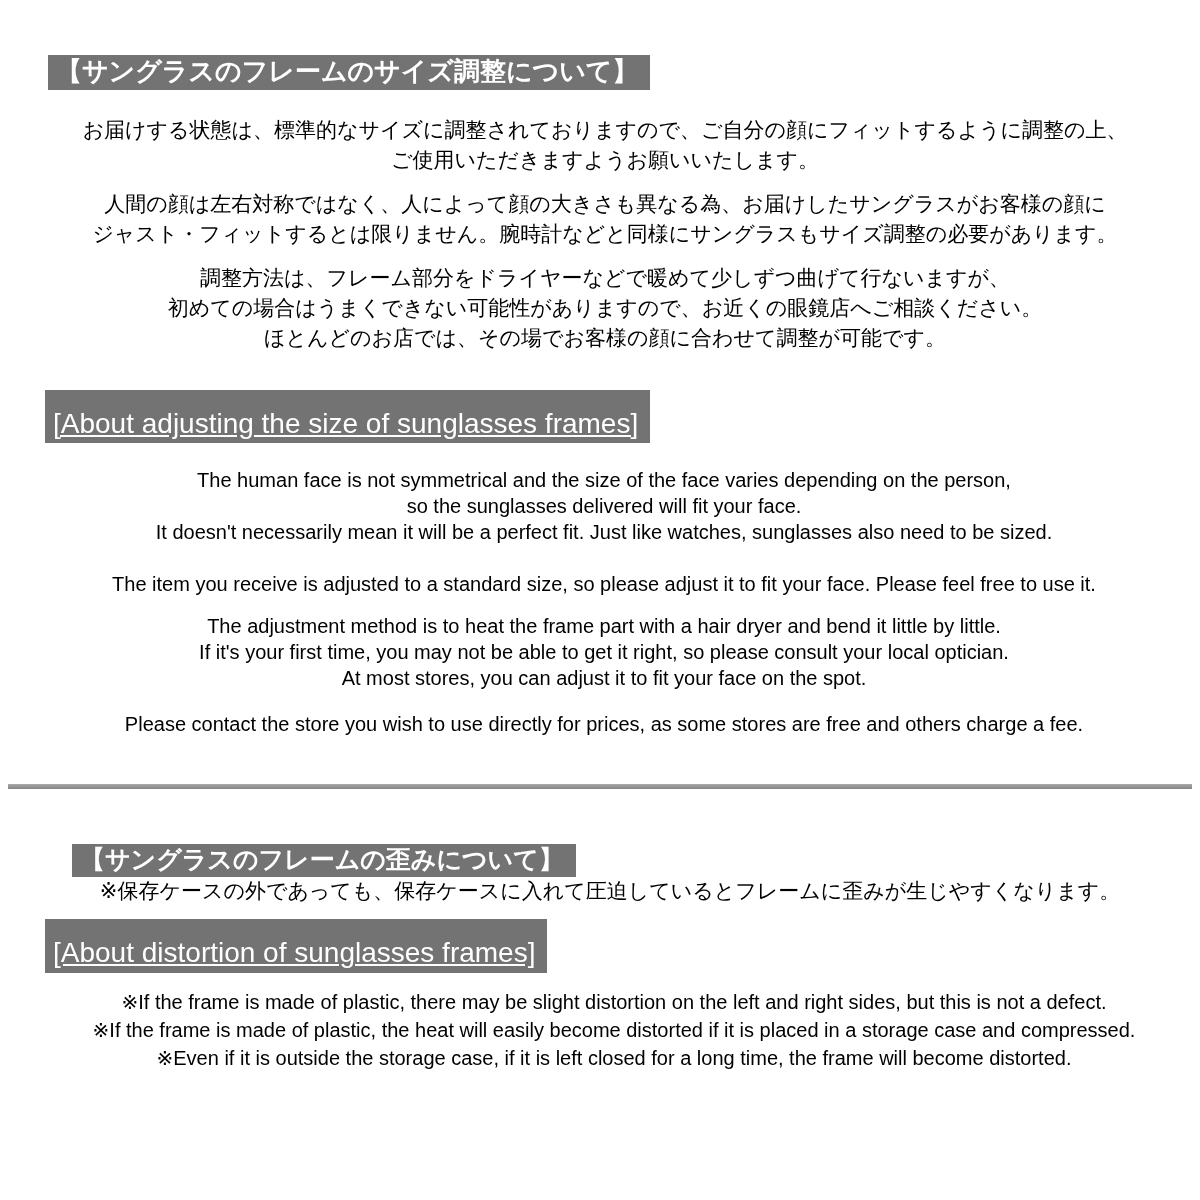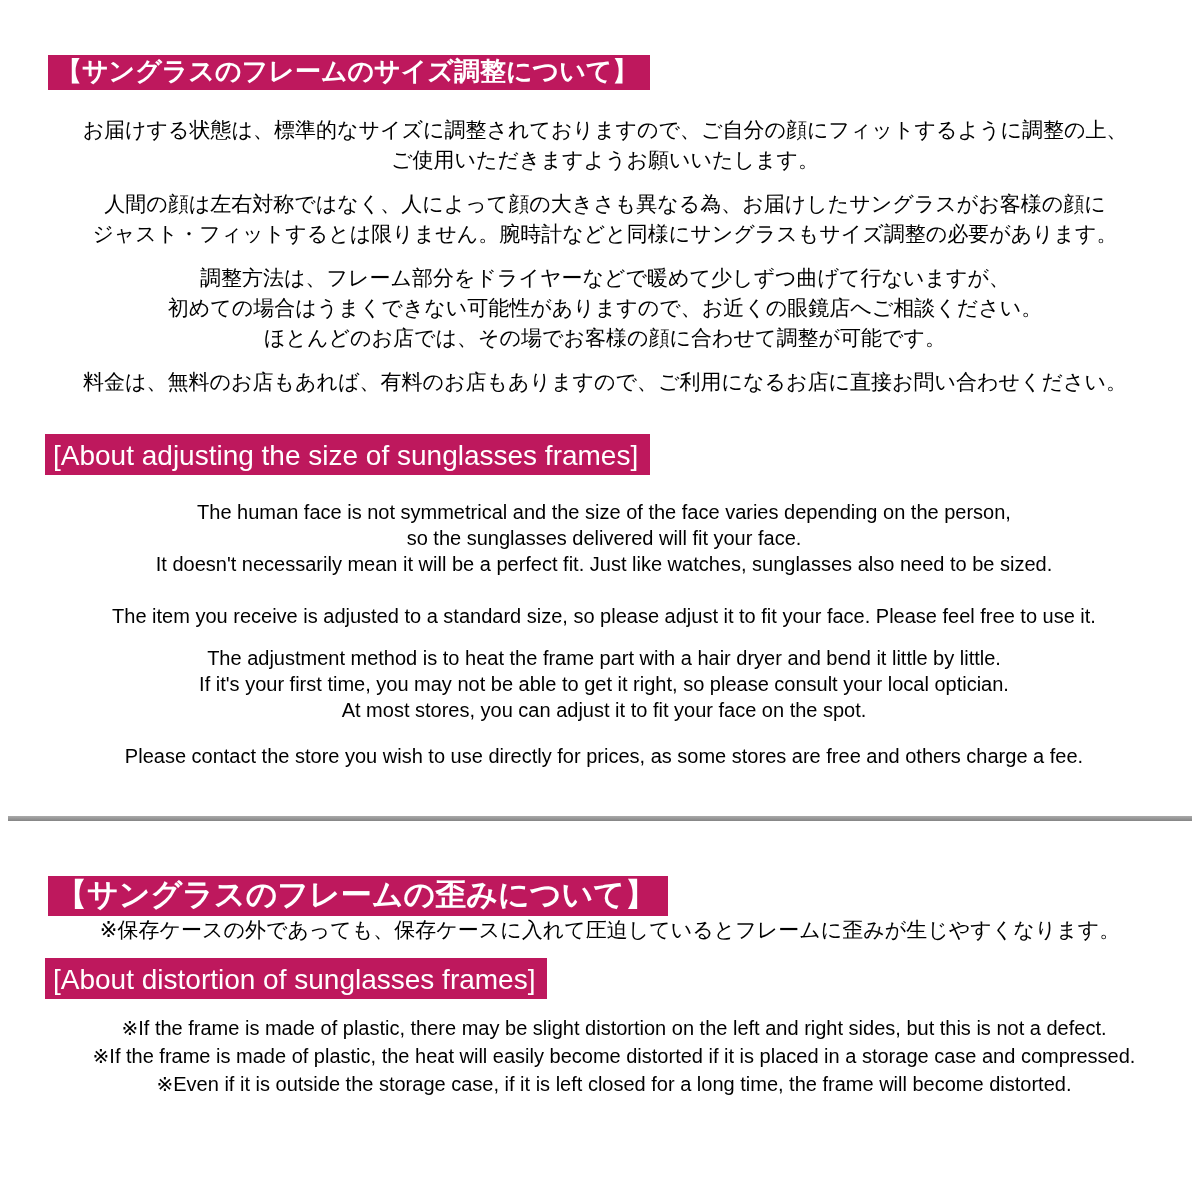--- a/index.html
+++ b/index.html
@@ -10,39 +10,40 @@
   body {
     width: 1200px;
     height: 1200px;
     overflow: hidden;
     font-family: "Liberation Sans", "DejaVu Sans", sans-serif;
     color: #000000;
   }
   .banner {
     display: block;
     width: fit-content;
-    background: #be185d;
+    background: #737373;
     color: #ffffff;
     white-space: nowrap;
   }
   .banner-jp {
     font-weight: bold;
     font-size: 26px;
     line-height: 1.1;
     padding: 2px 12px 4px 8px;
   }
   .banner-en {
     font-weight: normal;
     font-size: 28px;
     line-height: 1.05;
-    padding: 7px 12px 5px 8px;
+    padding: 19px 12px 5px 8px;
+    text-decoration: underline;
   }
   #banner-size-jp   { margin: 55px 0 0 48px; }
   #banner-size-en   { margin: 37px 0 0 45px; }
-  #banner-dist-jp   { margin: 55px 0 0 48px; font-size: 31px; }
+  #banner-dist-jp   { margin: 55px 0 0 72px; font-size: 25px; }
   #banner-dist-en   { margin: 15px 0 0 45px; }
 
   p { white-space: pre-line; text-align: center; }
 
   p.jp-body {
     font-size: 21px;
     line-height: 30px;
     margin: 14px 40px 0 50px;
   }
   p.jp-body.first { margin-top: 25px; }
@@ -85,21 +86,20 @@
   <section>
     <h2 id="banner-size-jp" class="banner banner-jp">【サングラスのフレームのサイズ調整について】</h2>
 
     <p class="jp-body first">お届けする状態は、標準的なサイズに調整されておりますので、ご自分の顔にフィットするように調整の上、
 ご使用いただきますようお願いいたします。</p>
     <p class="jp-body">人間の顔は左右対称ではなく、人によって顔の大きさも異なる為、お届けしたサングラスがお客様の顔に
 ジャスト・フィットするとは限りません。腕時計などと同様にサングラスもサイズ調整の必要があります。</p>
     <p class="jp-body">調整方法は、フレーム部分をドライヤーなどで暖めて少しずつ曲げて行ないますが、
 初めての場合はうまくできない可能性がありますので、お近くの眼鏡店へご相談ください。
 ほとんどのお店では、その場でお客様の顔に合わせて調整が可能です。</p>
-    <p class="jp-body">料金は、無料のお店もあれば、有料のお店もありますので、ご利用になるお店に直接お問い合わせください。</p>
 
     <h2 id="banner-size-en" class="banner banner-en">[About adjusting the size of sunglasses frames]</h2>
 
     <p class="en-body second">The human face is not symmetrical and the size of the face varies depending on the person,
 so the sunglasses delivered will fit your face.
 It doesn't necessarily mean it will be a perfect fit. Just like watches, sunglasses also need to be sized.</p>
     <p class="en-body first">The item you receive is adjusted to a standard size, so please adjust it to fit your face. Please feel free to use it.</p>
     <p class="en-body third">The adjustment method is to heat the frame part with a hair dryer and bend it little by little.
 If it's your first time, you may not be able to get it right, so please consult your local optician.
 At most stores, you can adjust it to fit your face on the spot.</p>

